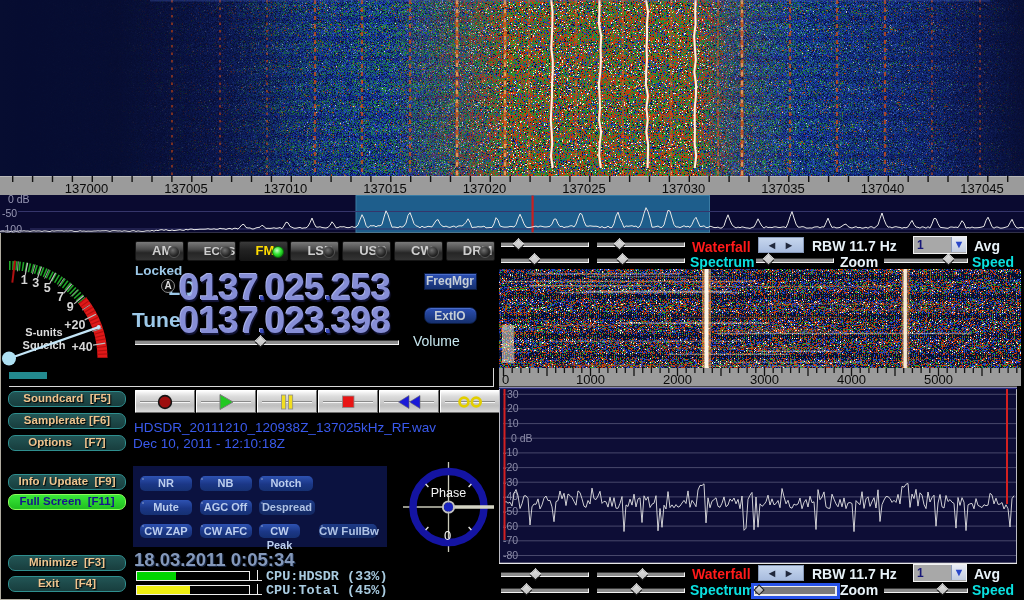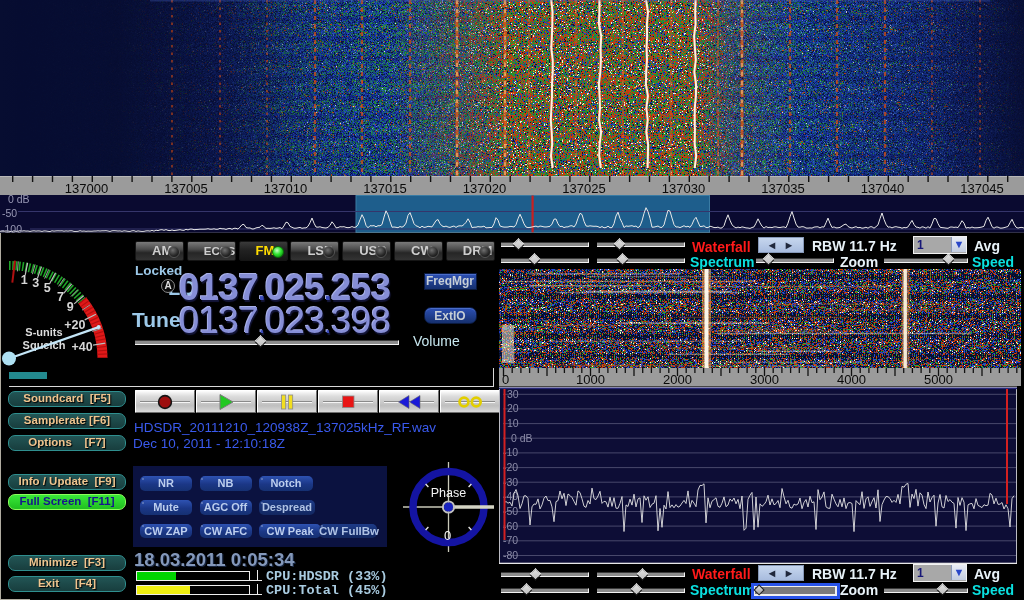--- a/index.html
+++ b/index.html
@@ -296,21 +296,21 @@
 <div class="modebtn" style="left:290.4px">LSB<div class="led"></div></div>
 <div class="modebtn" style="left:342.2px">USB<div class="led"></div></div>
 <div class="modebtn" style="left:394px">CW<div class="led"></div></div>
 <div class="modebtn" style="left:445.8px">DRM<div class="led"></div></div>
 
 <div class="abs" style="left:135px;top:263px;color:#9CC8E8;font-size:13.5px;font-weight:bold;">Locked</div>
 <div class="abs" style="left:133px;top:277px;color:#9CC8E8;font-size:20px;font-weight:bold;margin-left:35px;">LO</div>
 <div class="abs" style="left:161px;top:279px;width:14px;height:14px;border:1.6px solid #8a8a8a;border-radius:50%;color:#DDD;font-size:10px;font-weight:bold;text-align:center;line-height:12px;background:#0a0a0a;">A</div>
 <div class="abs" style="left:179px;top:267px;color:#868ED6;font-size:36.5px;font-weight:bold;letter-spacing:-0.5px;text-shadow:1px 2px 1px #14163A, -1px -1px 0 #A8B0E8;">0137<span style="color:#3A4AB8;font-size:26px;">.</span>025<span style="color:#3A4AB8;font-size:26px;">.</span>253</div>
 <div class="abs" style="left:132px;top:308px;color:#9CC8E8;font-size:21px;font-weight:bold;">Tune</div>
-<div class="abs" style="left:179px;top:300px;color:#868ED6;font-size:36.5px;font-weight:normal;letter-spacing:-0.5px;text-shadow:1px 2px 1px #14163A, -1px -1px 0 #A8B0E8;text-align:right;">0137<span style="color:#3A4AB8;font-size:26px;">.</span>023<span style="color:#3A4AB8;font-size:26px;">.</span>398</div>
+<div class="abs" style="left:179px;top:300px;color:#868ED6;font-size:36.5px;font-weight:bold;letter-spacing:-0.5px;text-shadow:1px 2px 1px #14163A, -1px -1px 0 #A8B0E8;text-align:right;">0137<span style="color:#3A4AB8;font-size:26px;">.</span>023<span style="color:#3A4AB8;font-size:26px;">.</span>398</div>
 
 <div class="abs" style="left:423.5px;top:273px;width:53px;height:16.5px;background:linear-gradient(180deg,#2C50B4,#16306E);border:1px solid #0A1A40;border-radius:0;color:#C6CED6;font-size:12px;font-weight:bold;text-align:center;line-height:15px;box-shadow:inset 0 1px 0 #4A6CC8;">FreqMgr</div>
 <div class="abs" style="left:423.5px;top:306.5px;width:53px;height:17px;background:linear-gradient(180deg,#2C50B4,#16306E);border:1px solid #0A1A40;border-radius:7px;color:#C6CED6;font-size:12px;font-weight:bold;text-align:center;line-height:16px;box-shadow:inset 0 1px 0 #4A6CC8;">ExtIO</div>
 <div class="abs" style="left:413px;top:333px;color:#C8E8F0;font-size:14px;">Volume</div>
 
 <div class="sldtrack" style="left:135px;top:339.5px;width:264px;"></div>
 <div class="thumb" style="left:256px;top:337px;"></div>
 
 <div class="recbtn" style="left:135px">
       <div class="recline"></div>
@@ -357,21 +357,21 @@
 
 <div class="abs" style="left:133px;top:466px;width:254px;height:80.5px;background:#0B1240;"></div>
 <div class="dspbtn" style="left:140px;top:476px;width:52px;height:14.5px;line-height:14px;">NR</div>
 <div class="dspbtn" style="left:199.5px;top:476px;width:52px;height:14.5px;line-height:14px;">NB</div>
 <div class="dspbtn" style="left:259px;top:476px;width:54px;height:14.5px;line-height:14px;">Notch</div>
 <div class="dspbtn" style="left:140px;top:500px;width:52px;height:14.5px;line-height:14px;">Mute</div>
 <div class="dspbtn" style="left:199.5px;top:500px;width:52px;height:14.5px;line-height:14px;">AGC Off</div>
 <div class="dspbtn" style="left:259px;top:500px;width:56px;height:14.5px;line-height:14px;background:linear-gradient(180deg,#1D3A86,#122760);color:#AFC2E4;">Despread</div>
 <div class="dspbtn" style="left:140px;top:523.5px;width:52px;height:14.5px;line-height:14px;">CW ZAP</div>
 <div class="dspbtn" style="left:199.5px;top:523.5px;width:52px;height:14.5px;line-height:14px;">CW AFC</div>
-<div class="dspbtn" style="left:259px;top:523.5px;width:62px;height:14.5px;line-height:14px;">CW Peak</div>
+<div class="dspbtn" style="left:259px;top:523.5px;width:41px;height:14.5px;line-height:14px;">CW Peak</div>
 <div class="dspbtn" style="left:319px;top:523.5px;width:58px;height:14.5px;line-height:14px;background:linear-gradient(180deg,#1D3A86,#122760);color:#AFC2E4;font-size:11.5px;white-space:nowrap;">CW FullBw</div>
 
 <div class="abs" style="left:134px;top:548.5px;color:#8498BA;font-size:18.5px;font-weight:bold;text-shadow:1.2px 1.2px 0 #16243E;">18.03.2011 0:05:34</div>
 
 <div class="abs" style="left:136px;top:570.5px;width:114px;height:10px;border:1px solid #EDEDED;background:#000;">
       <div style="width:39px;height:100%;background:#00D400;"></div>
     </div>
 <div class="abs" style="left:250px;top:579.5px;width:12px;height:1px;background:#EDEDED;"></div>
 <div class="abs" style="left:257px;top:570px;width:1px;height:10px;background:#EDEDED;"></div>
 <div class="abs" style="left:266px;top:569px;color:#A9CBE0;font-size:13.5px;font-weight:bold;font-family:'Liberation Mono',monospace;">CPU:HDSDR (33%)</div>

